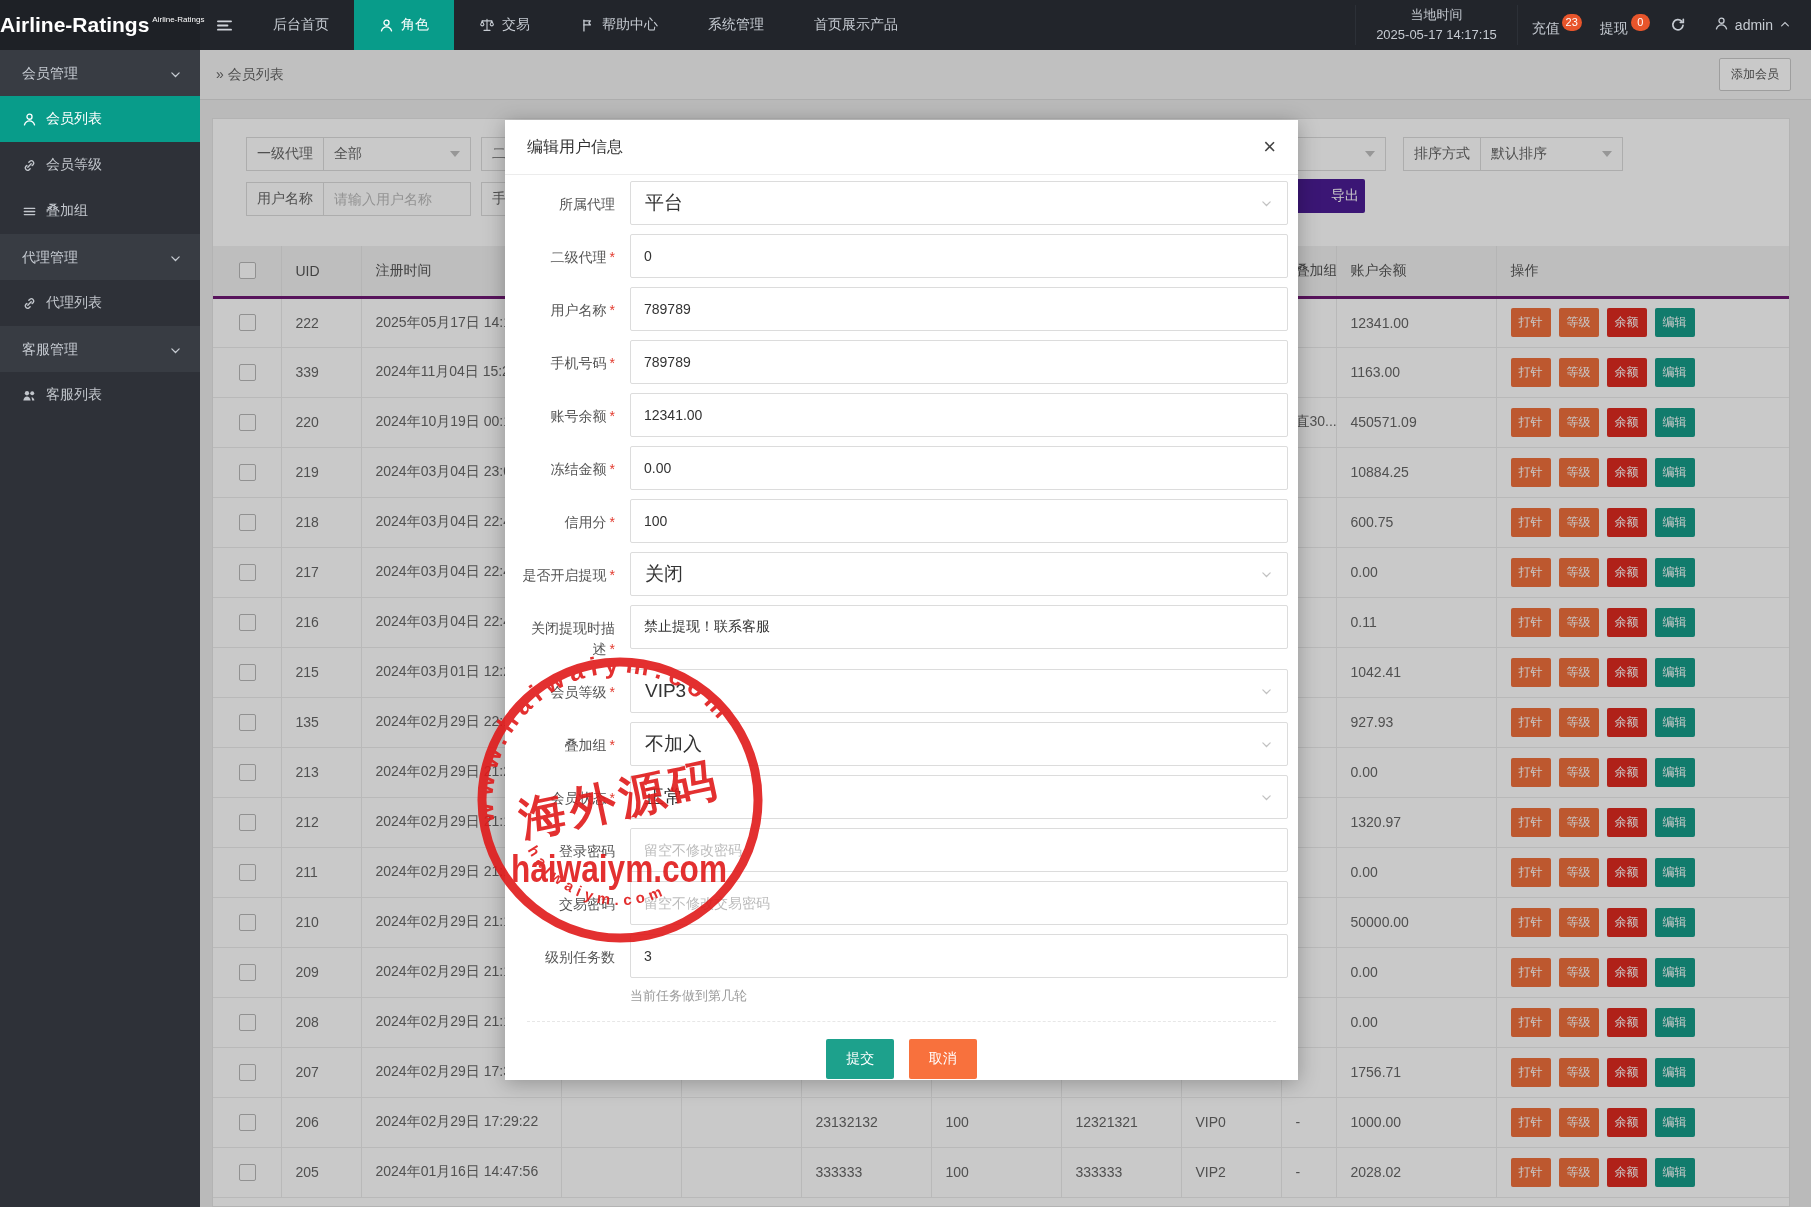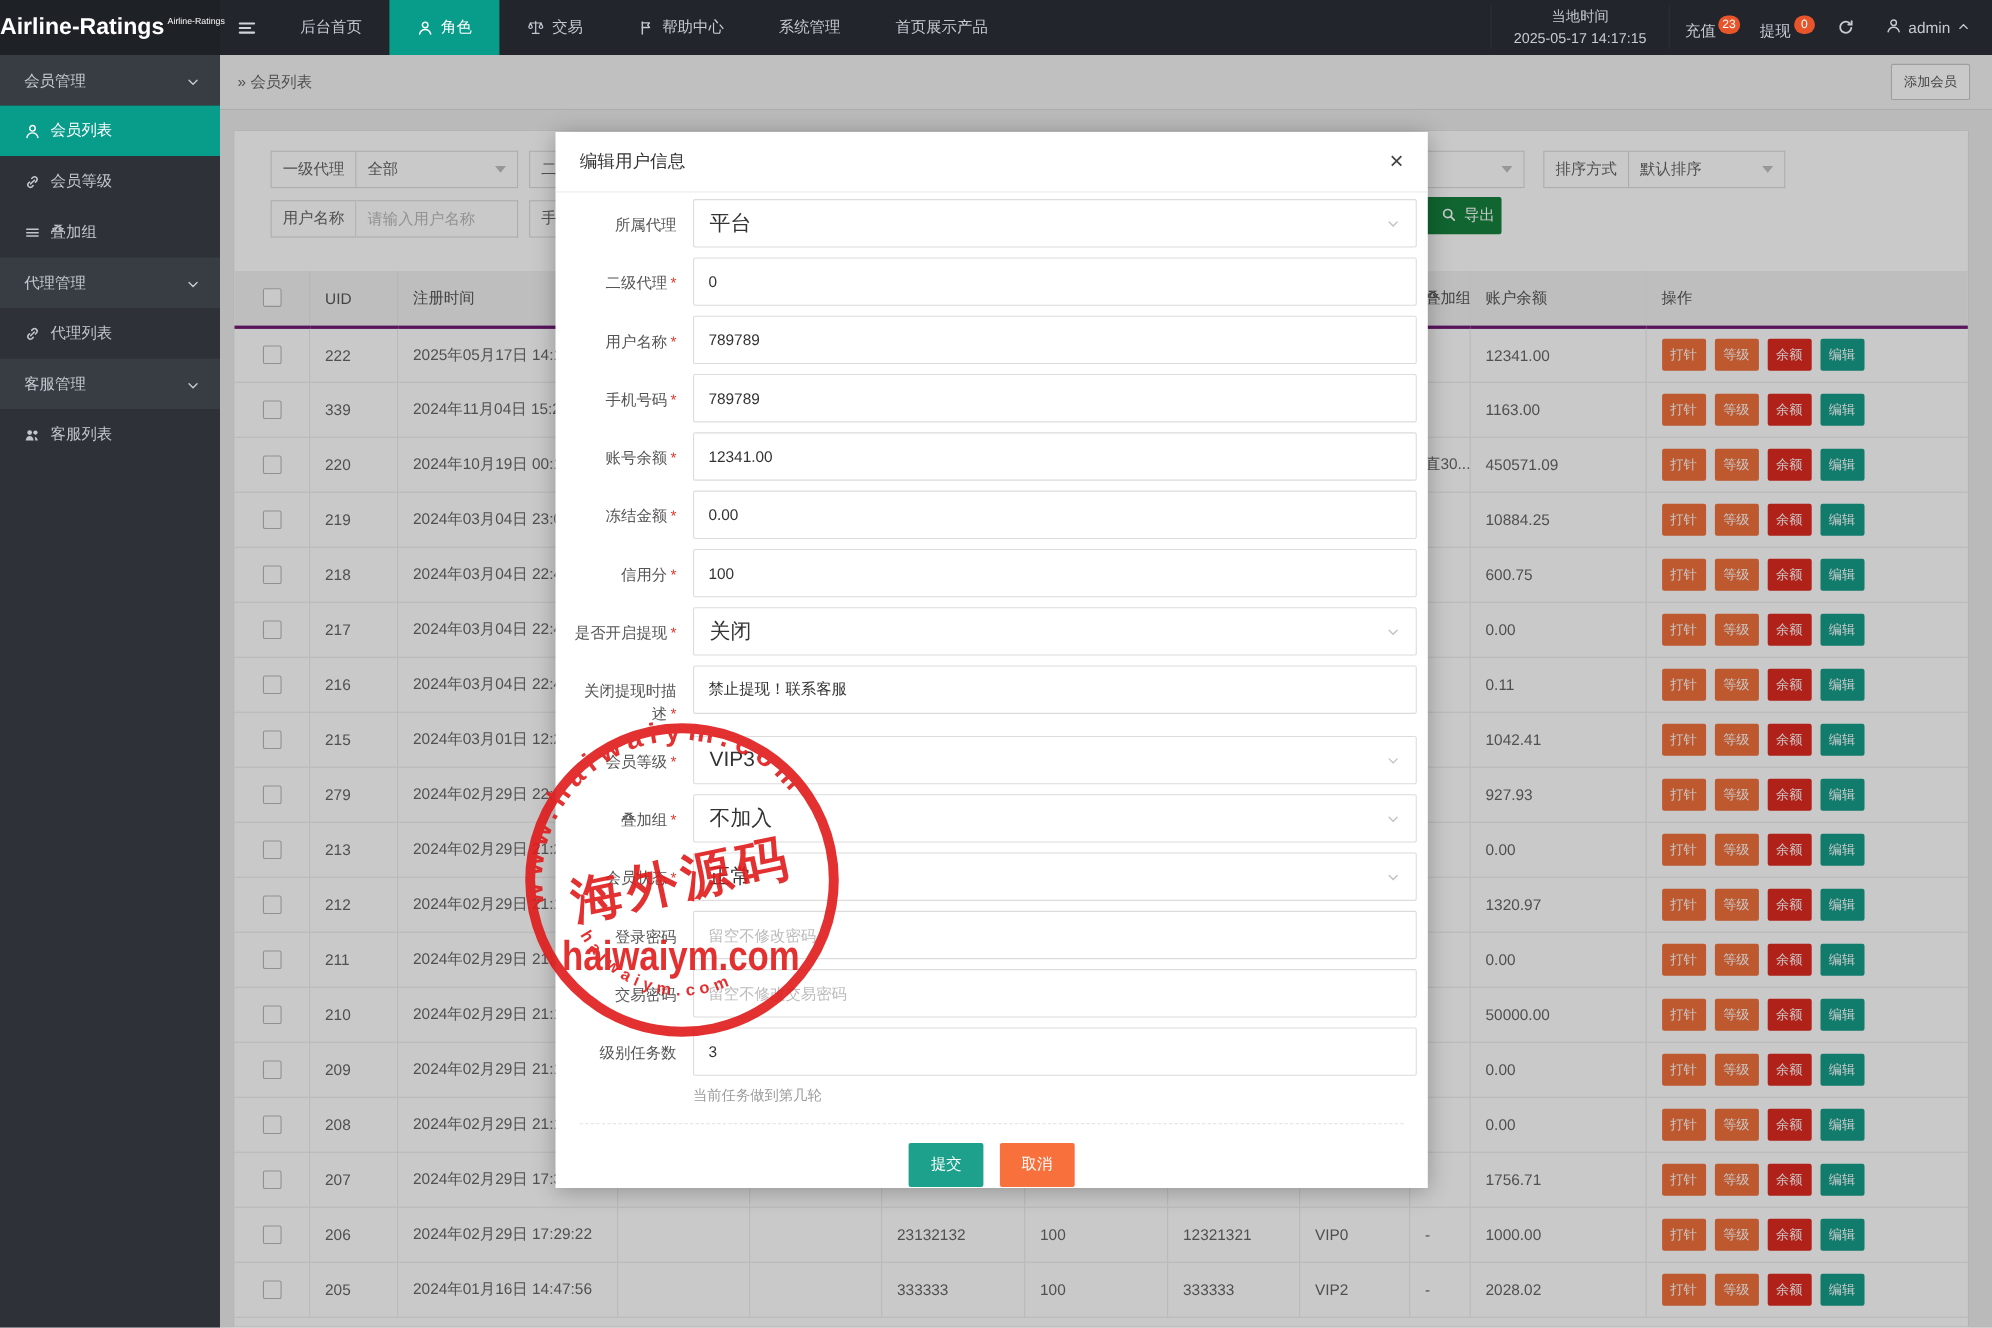--- a/index.html
+++ b/index.html
@@ -33,21 +33,21 @@
   .breadcrumb { color:#666; font-size:14px; }
   .add-btn { margin-left:auto; background:#fff; border:1px solid #c9c9c9; border-radius:2px; font-size:12px; color:#555; padding:7px 11px; cursor:pointer; }
   .panel { position:absolute; left:12px; right:21px; top:68px; bottom:0; background:#fff; border:1px solid #e4e4e4; }
   
   .combo { position:absolute; height:34px; display:flex; font-size:14px; background:#fff; }
   .combo-label { border:1px solid #dcdcdc; display:flex; align-items:center; padding:0 10px; color:#666; white-space:nowrap; background:#fff; }
   .combo-field { border:1px solid #dcdcdc; border-left:none; flex:1; display:flex; align-items:center; justify-content:space-between; padding:0 10px; color:#666; cursor:pointer; }
   .combo-input { border:1px solid #dcdcdc; border-left:none; flex:1; padding:0 10px; font-size:14px; color:#666; outline:none; min-width:0; font-family:"Liberation Sans",sans-serif; }
   .combo-input::placeholder { color:#bbb; }
   .tri { width:0; height:0; border-left:5px solid transparent; border-right:5px solid transparent; border-top:6px solid #c0c0c0; }
-  .export-btn { position:absolute; background:#15803d; color:#fff; border:none; border-radius:2px; height:34px; width:94px; display:flex; align-items:center; justify-content:flex-end; gap:7px; font-size:14px; cursor:pointer; font-family:"Liberation Sans",sans-serif; }
+  .export-btn { position:absolute; background:#4c1d95; color:#fff; border:none; border-radius:2px; height:34px; width:94px; display:flex; align-items:center; justify-content:space-between; gap:7px; font-size:14px; cursor:pointer; font-family:"Liberation Sans",sans-serif; }
   
   .table-wrap { position:absolute; left:0; right:0; top:127px; bottom:0; overflow:hidden; }
   table { border-collapse:collapse; width:100%; table-layout:fixed; font-size:14px; color:#666; }
   th { height:51px; background:#f2f2f2; font-weight:normal; text-align:left; padding:0 0 0 14px; border-right:1px solid #e6e6e6; border-bottom:3px solid #701a75; color:#555; white-space:nowrap; overflow:hidden; }
   td { height:50px; padding:0 0 0 14px; border-right:1px solid #ebebeb; border-bottom:1px solid #ebebeb; white-space:nowrap; overflow:hidden; }
   th:last-child, td:last-child { border-right:none; }
   .cb-cell { padding-left:26px; }
   .cbx { width:17px; height:17px; border:1px solid #b9b9b9; border-radius:2px; background:#fff; cursor:pointer; }
   .act-btn { display:inline-block; color:#fff; font-size:12px; border-radius:2px; padding:6px 8px; margin-right:8px; cursor:pointer; }
   .act-o { background:#f0703c; } .act-r { background:#e02b20; } .act-t { background:#169c8a; }
@@ -452,21 +452,21 @@
               <td></td>
               <td></td>
               <td></td>
               <td>1042.41</td>
               <td><span class="act-btn act-o">打针</span><span class="act-btn act-o">等级</span><span class="act-btn act-r">余额</span><span class="act-btn act-t">编辑</span></td>
             </tr>
             <tr>
               <td class="cb-cell">
                 <div class="cbx"></div>
               </td>
-              <td>279</td>
+              <td>135</td>
               <td>2024年02月29日 22:15:4</td>
               <td></td>
               <td></td>
               <td></td>
               <td></td>
               <td></td>
               <td></td>
               <td></td>
               <td>927.93</td>
               <td><span class="act-btn act-o">打针</span><span class="act-btn act-o">等级</span><span class="act-btn act-r">余额</span><span class="act-btn act-t">编辑</span></td>

